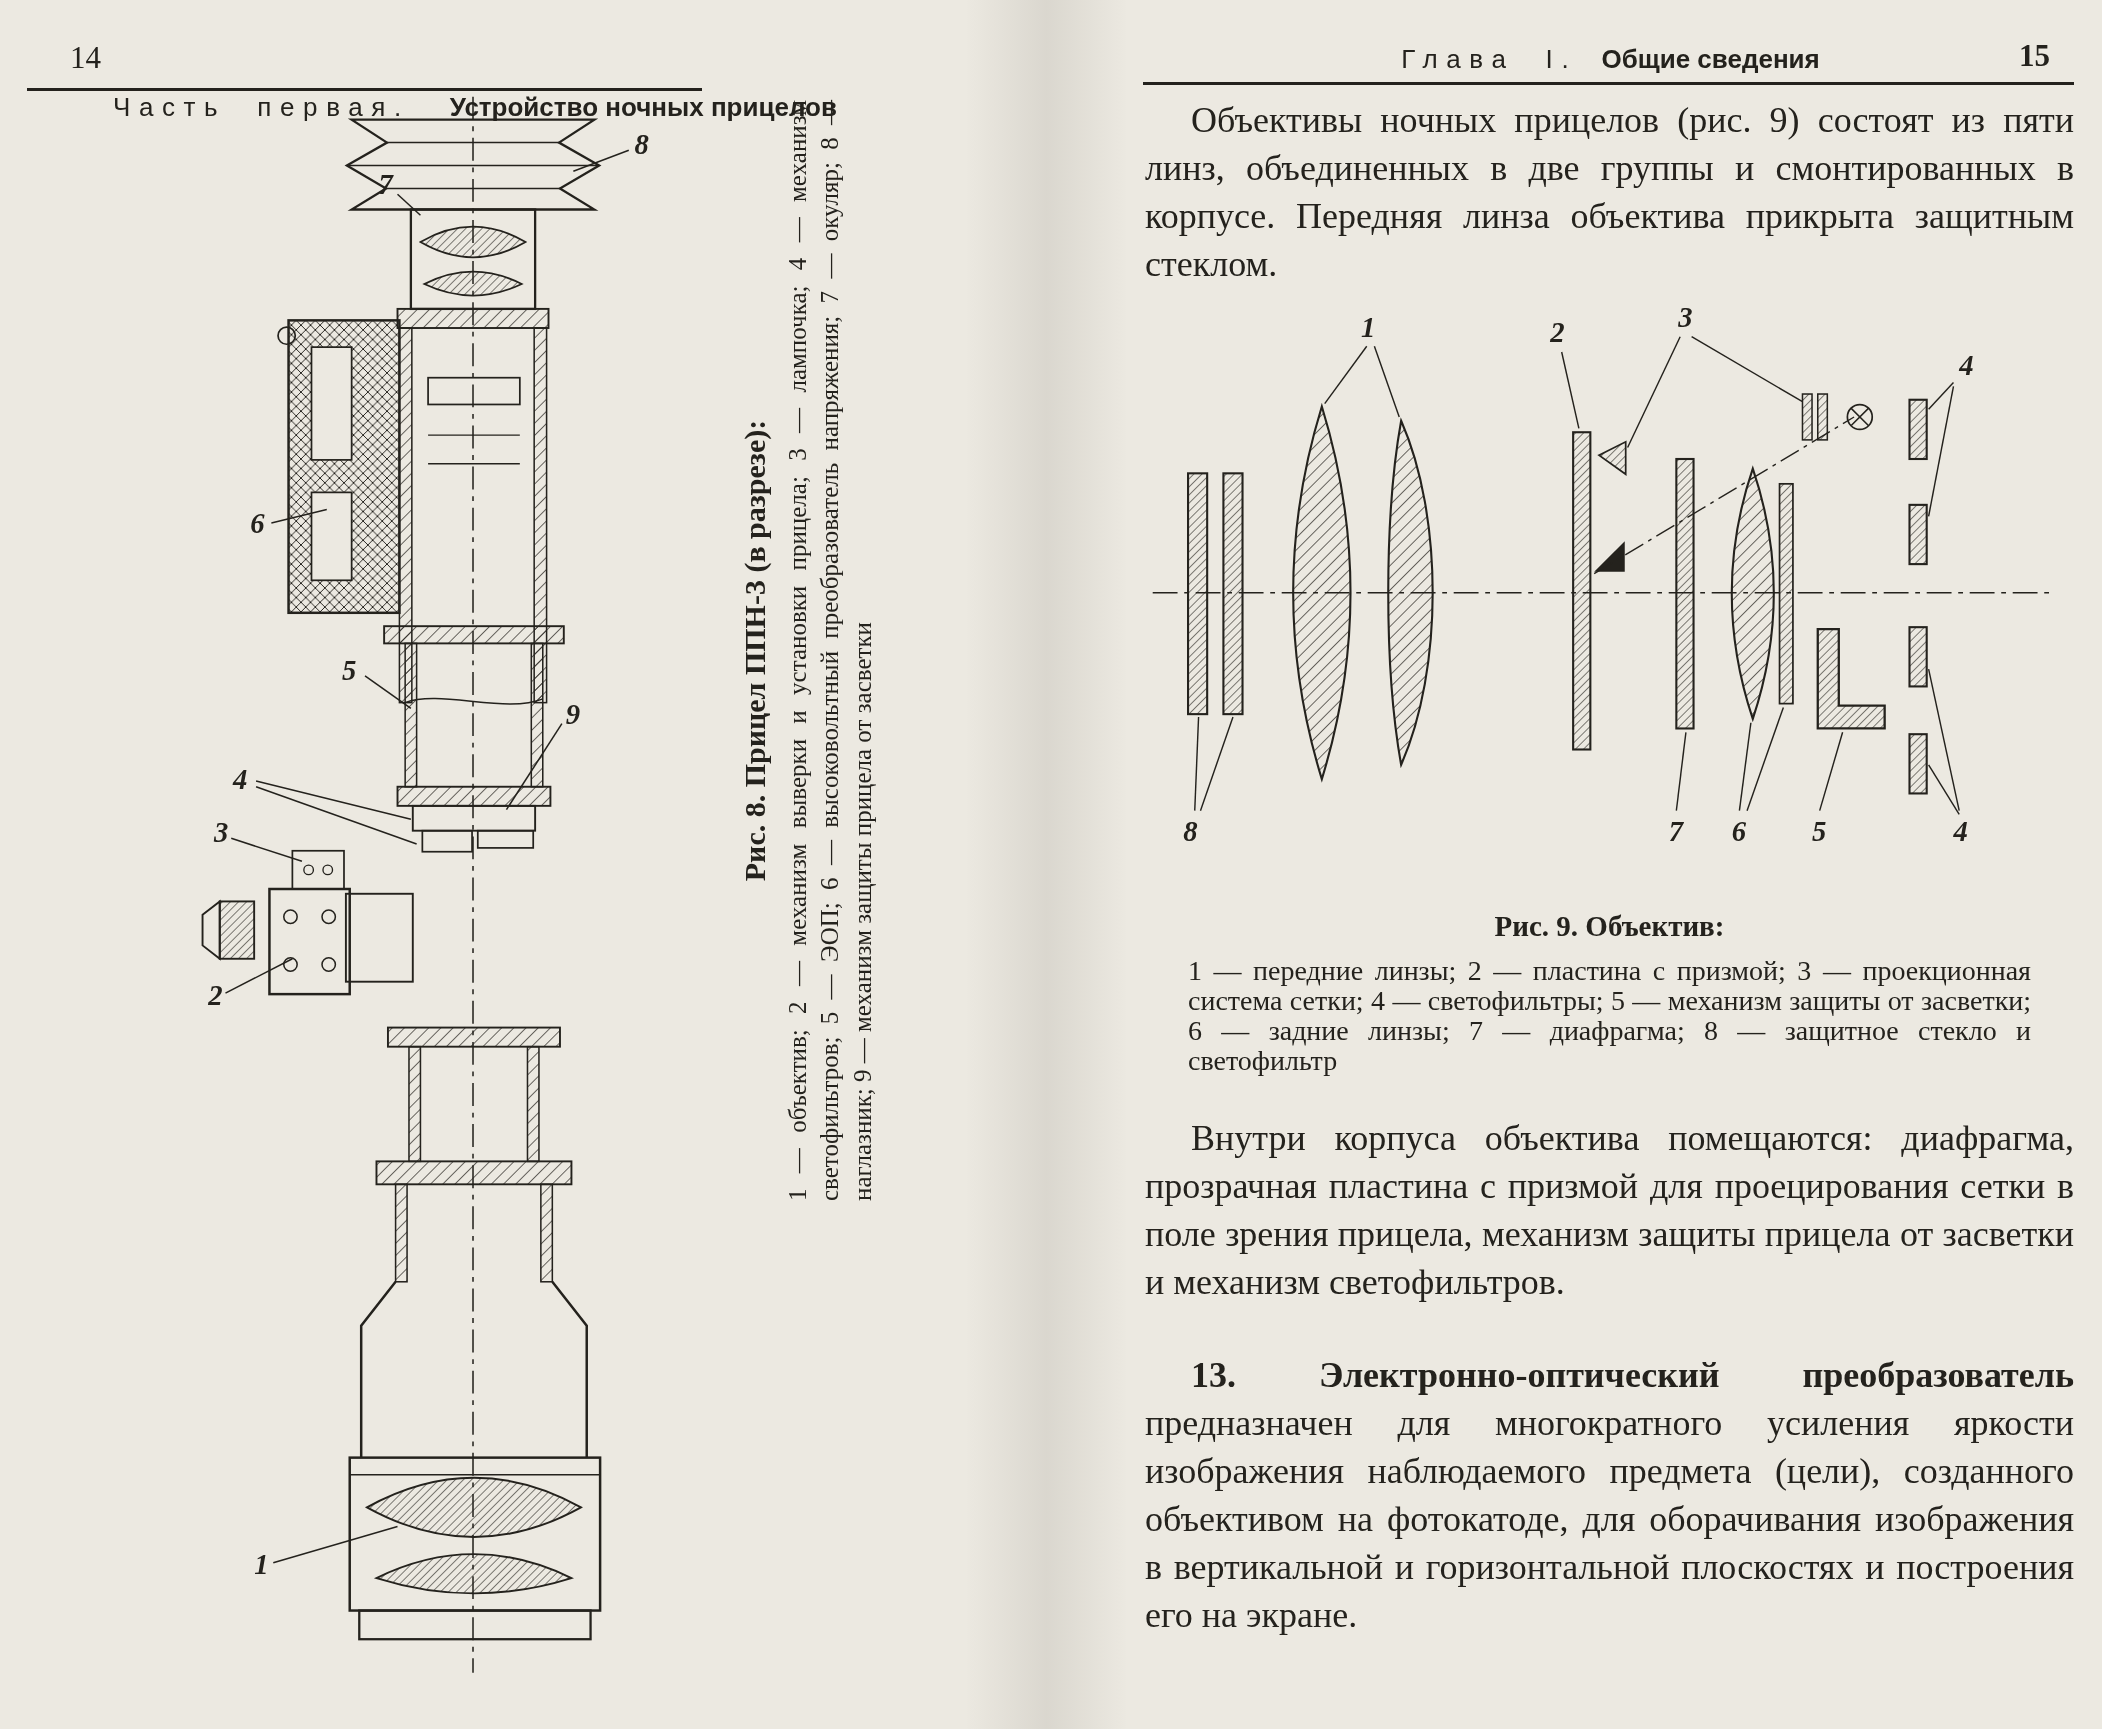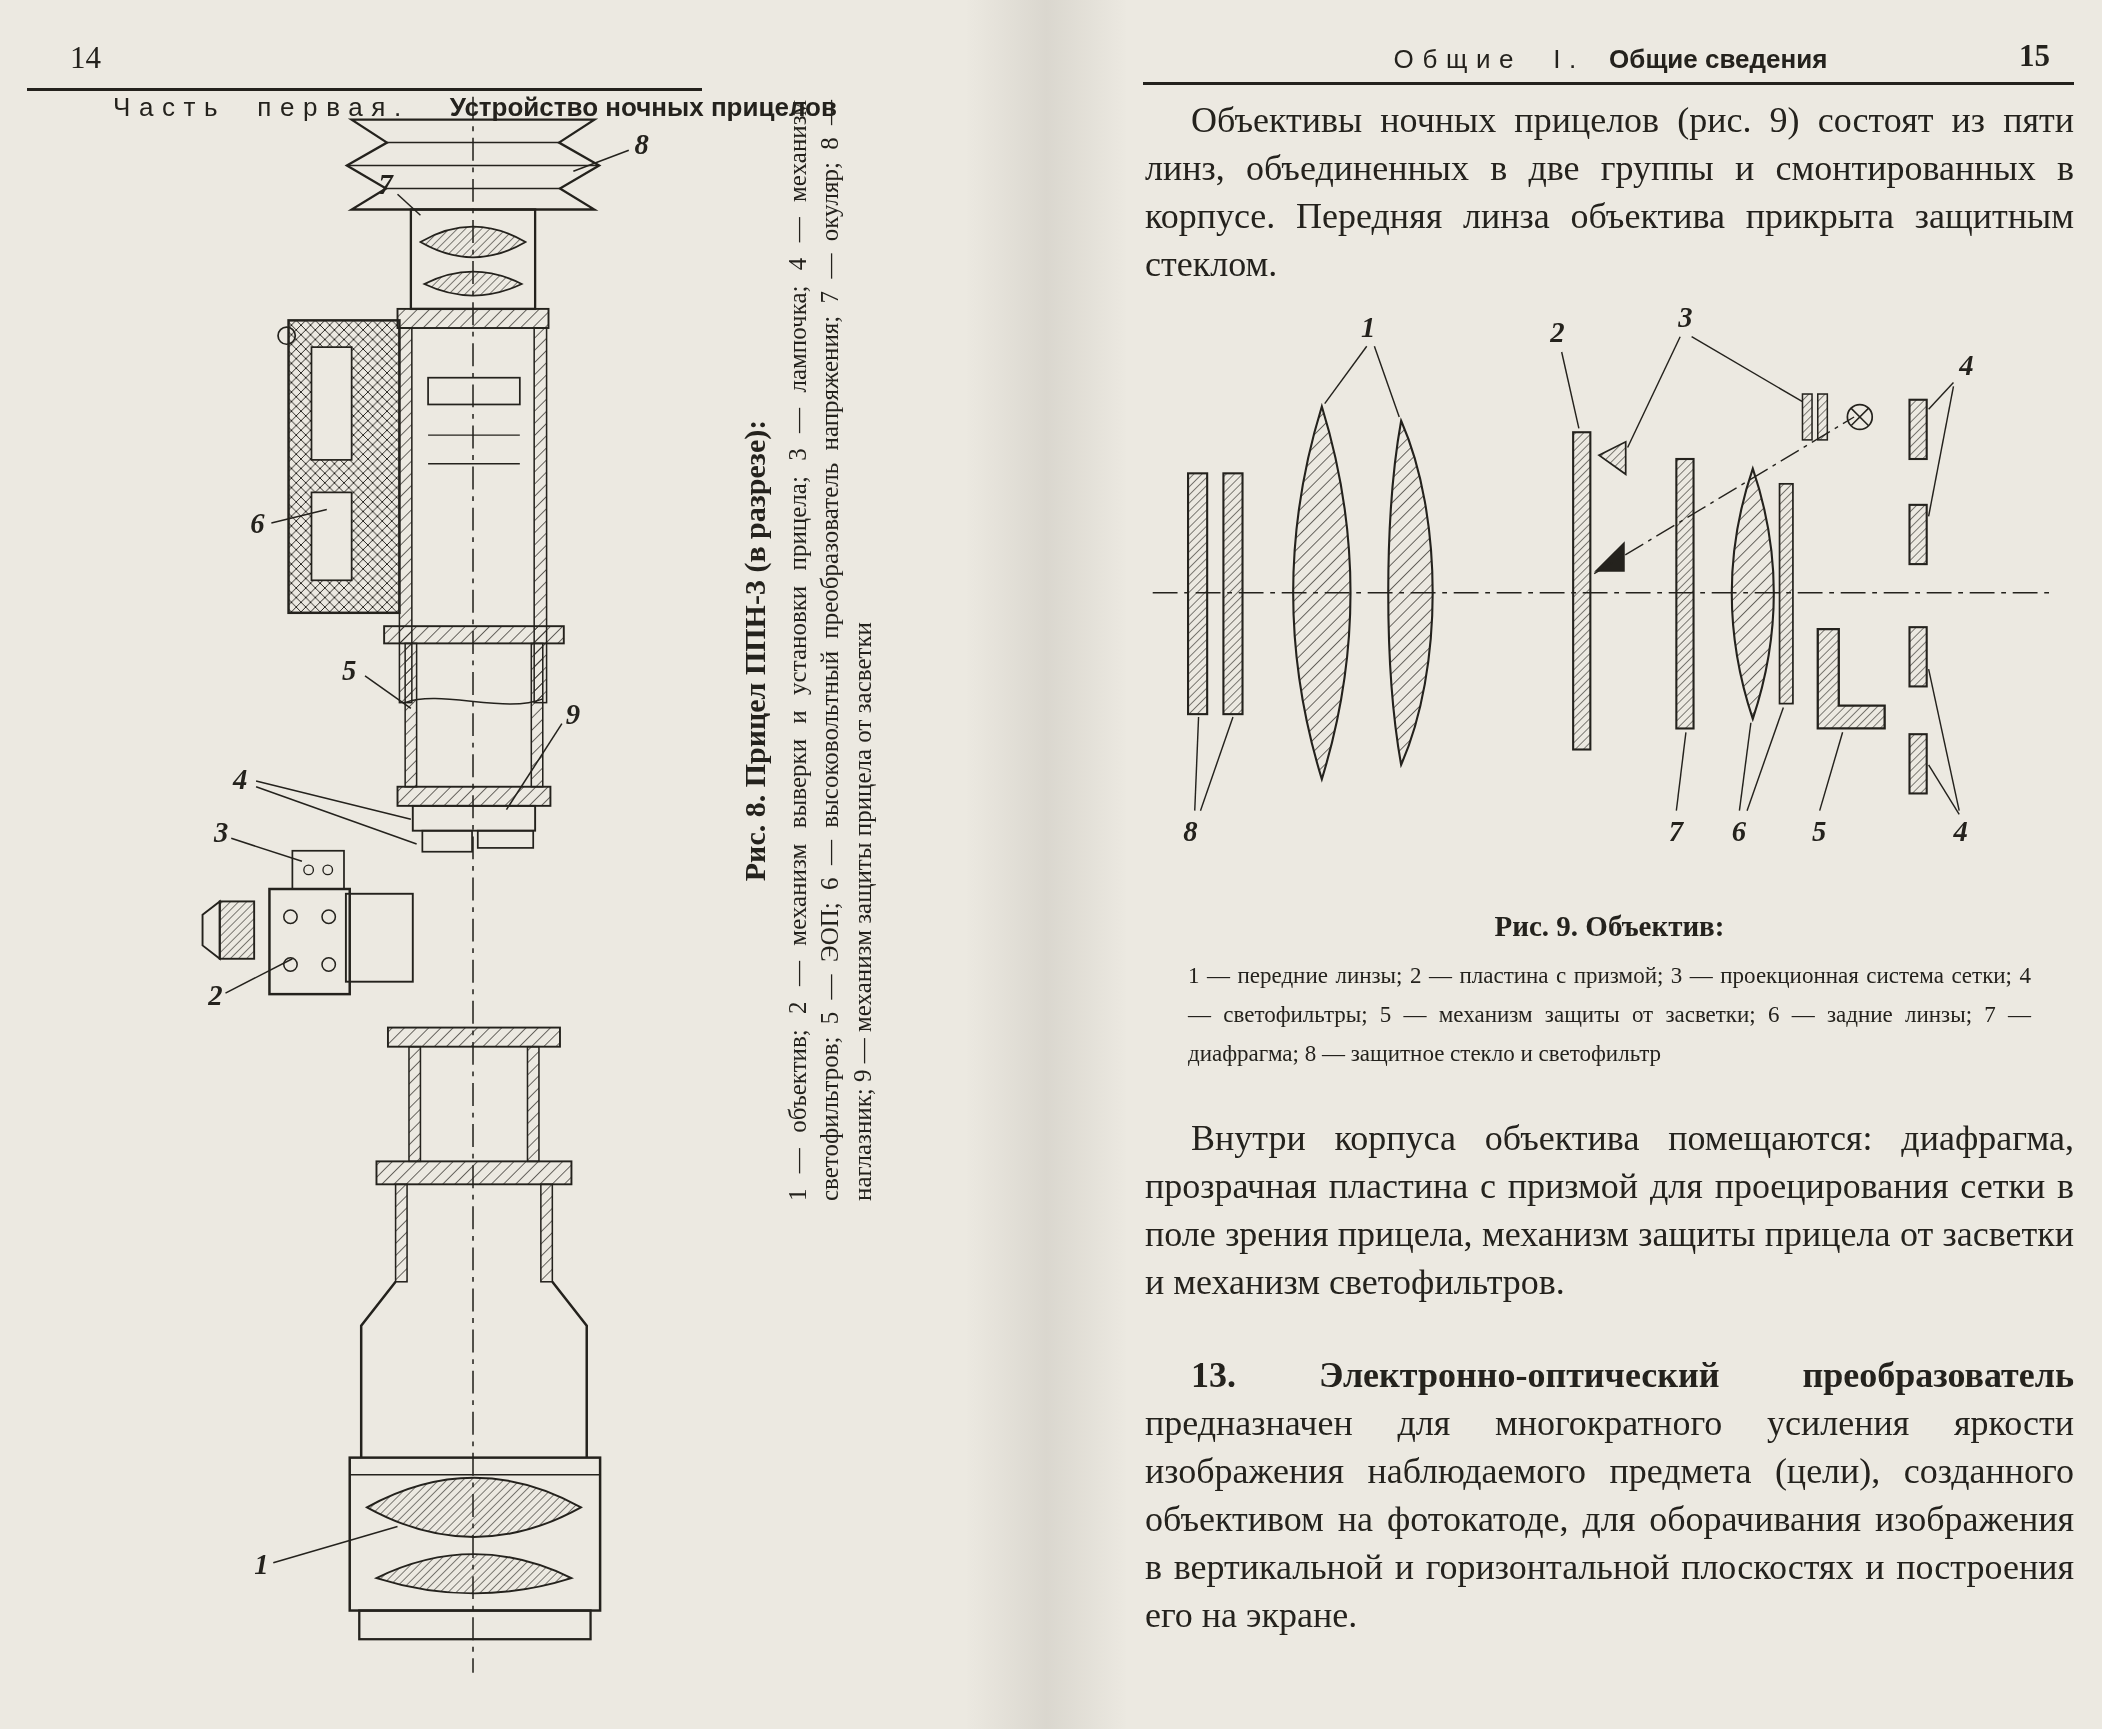--- a/index.html
+++ b/index.html
@@ -51,38 +51,38 @@
 
   .fig8-caption {
     position:absolute; left:738px; top:1201px; width:1101px;
     transform: rotate(-90deg); transform-origin: 0 0;
   }
   .fig8-caption .cap-title { font-weight:bold; font-size:30px; text-align:center; margin-bottom:9.6px; }
   .fig8-caption .cap-legend { font-size:25px; line-height:32.5px; text-align:justify; }
 
   .fig9-caption { position:absolute; left:1188px; top:910px; width:843px; }
   .fig9-caption .cap-title { font-weight:bold; font-size:29px; text-align:center; margin-bottom:13px; }
-  .fig9-caption .cap-legend { font-size:23px; line-height:39px; text-align:justify; }
+  .fig9-caption .cap-legend { font-size:28px; line-height:30px; text-align:justify; }
 
   .fig-label text { font-family:"Liberation Serif", serif; font-style:italic; font-weight:bold; }
 </style>
 </head>
 <body>
 
 <div class="gutter-shade"></div>
 
 <div class="pagenum pagenum-left">14</div>
 <div class="runhead-left">
   <span class="spaced">Часть первая.</span>
   <span class="bolded">Устройство ночных прицелов</span>
 </div>
 <div class="rule rule-left"></div>
 
 <div class="runhead-right">
-  <span class="spaced">Общие I.</span>
+  <span class="spaced">Глава I.</span>
   <span class="bolded">Общие сведения</span>
 </div>
 <div class="pagenum pagenum-right">15</div>
 <div class="rule rule-right"></div>
 
 <svg class="fig8-svg" width="612" height="1596" viewBox="0 0 640 1670">
   <defs>
     <pattern id="h1" width="9" height="9" patternUnits="userSpaceOnUse" patternTransform="rotate(45)">
       <line x1="0" y1="0" x2="0" y2="9" stroke="#24221d" stroke-width="1.4"></line>
     </pattern>

